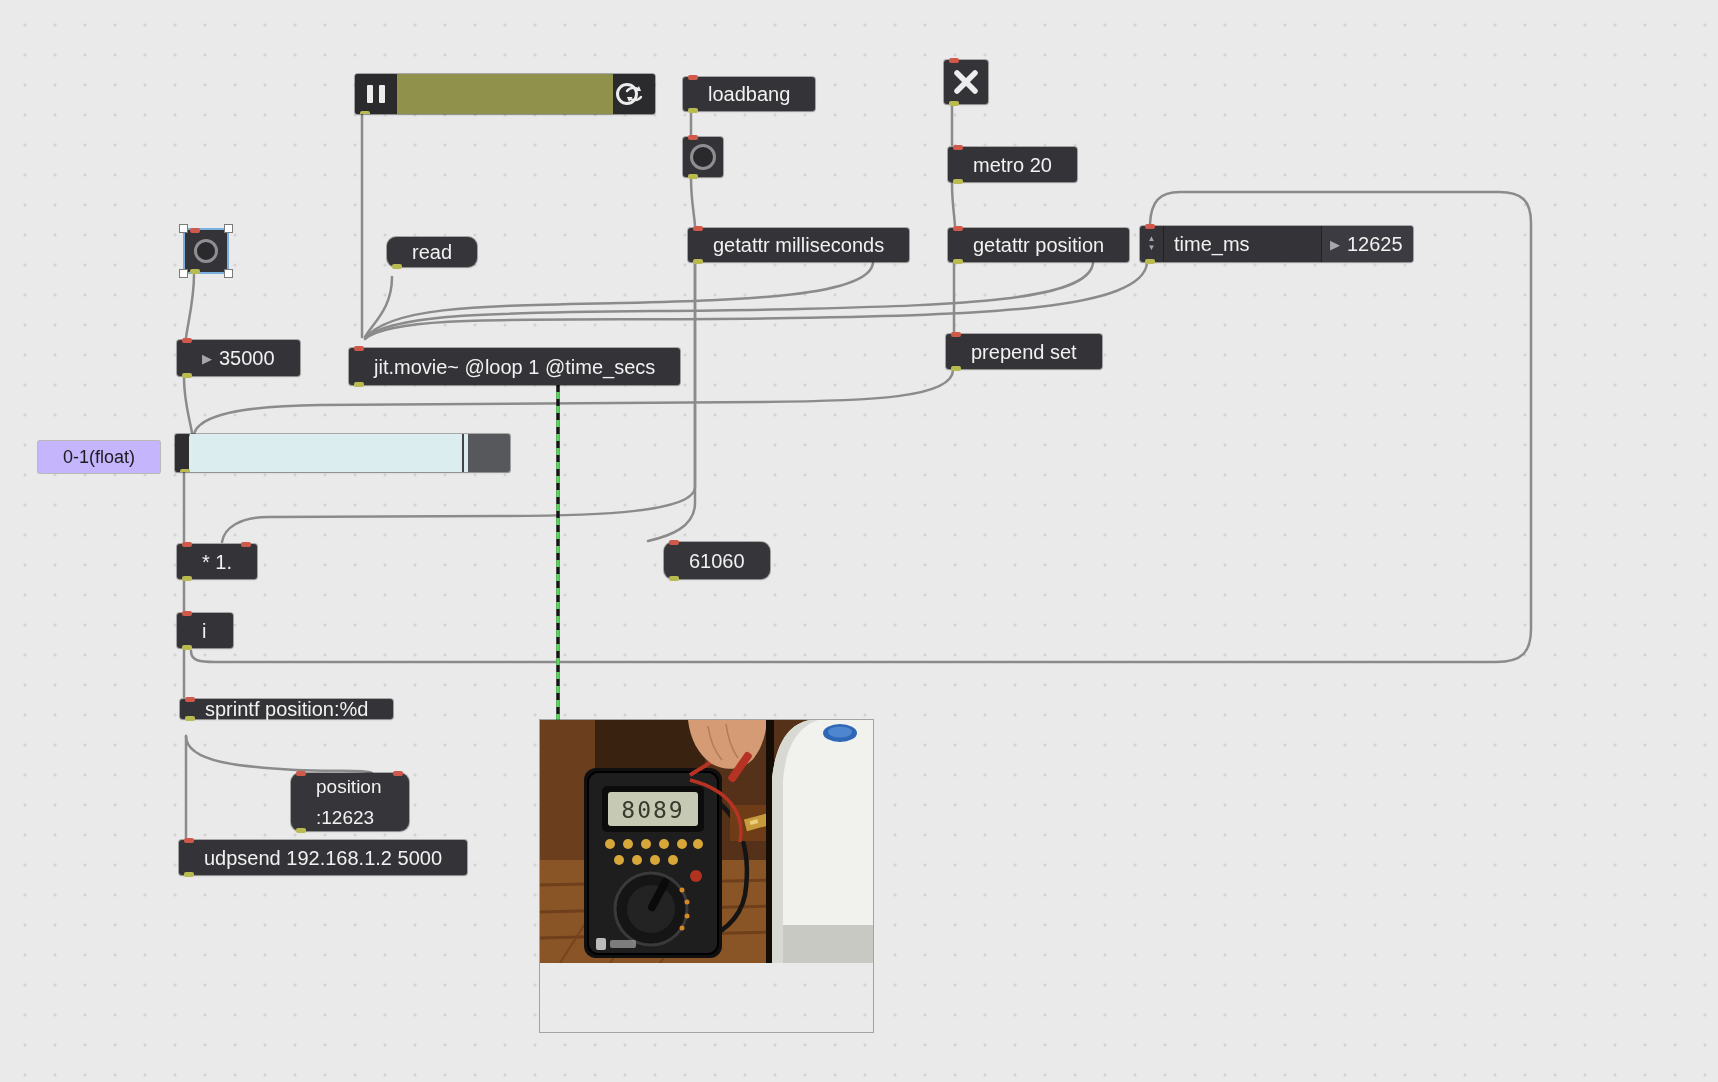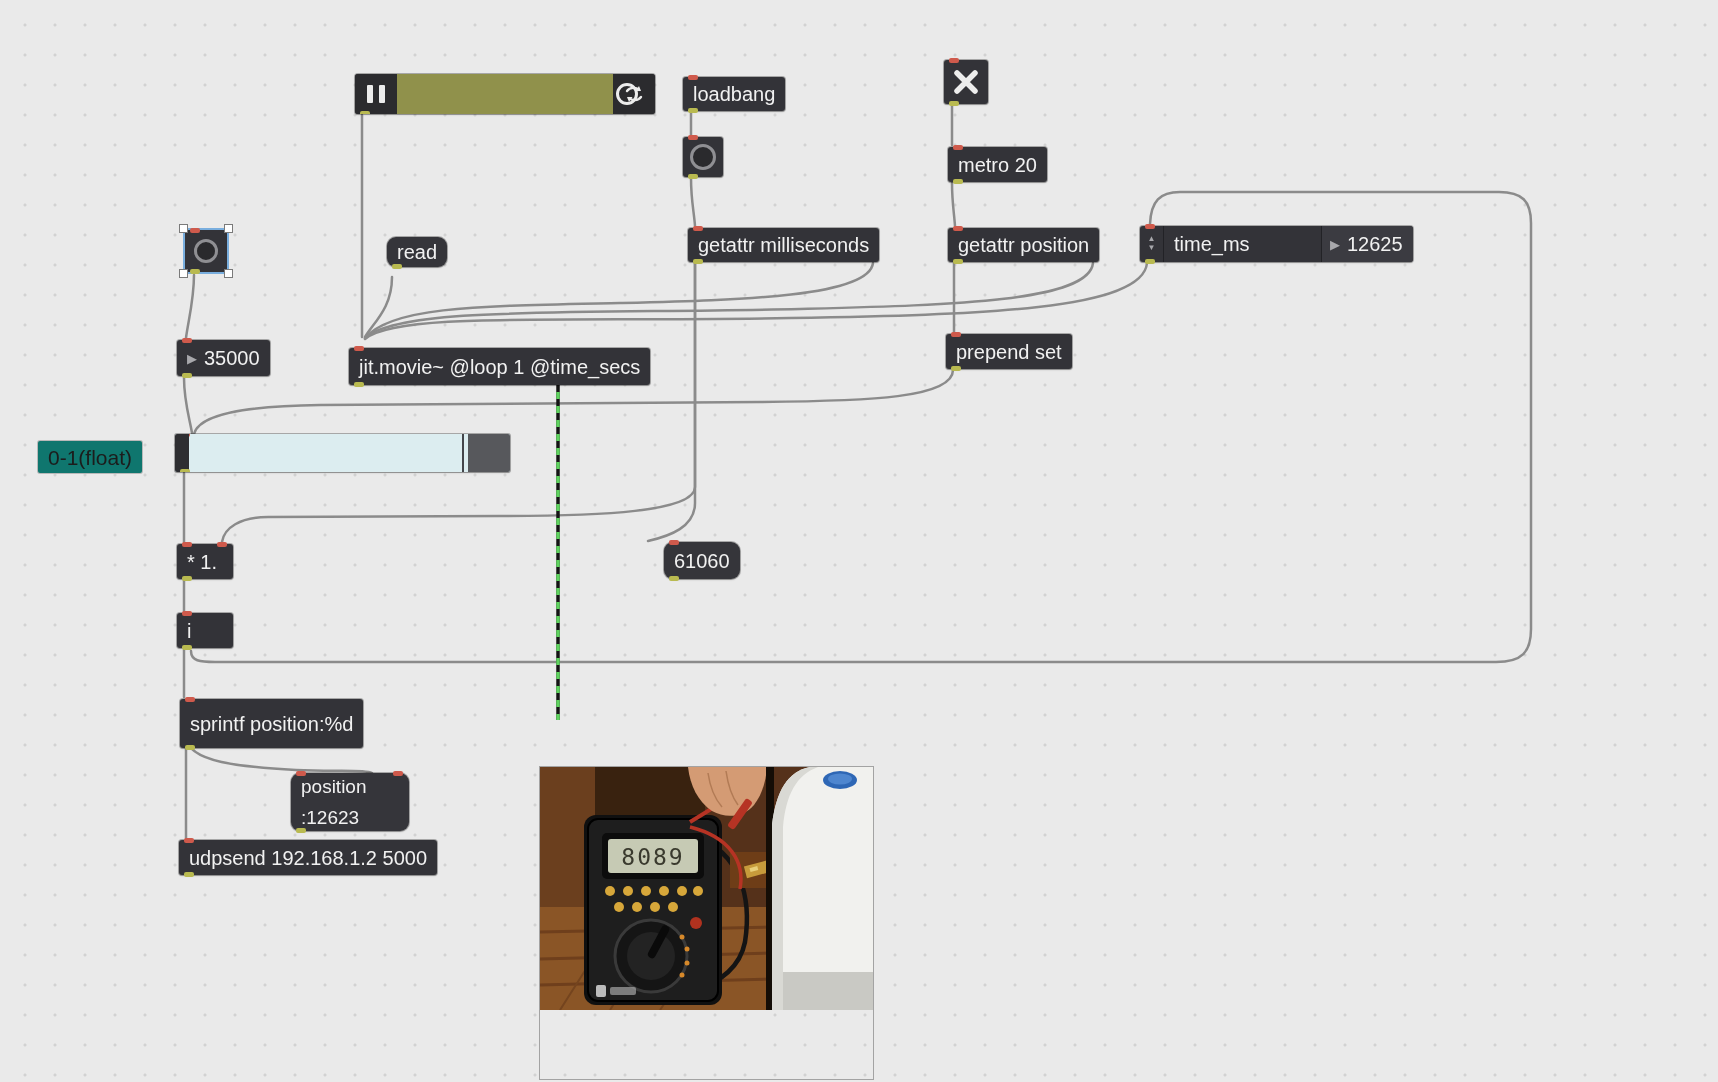--- a/index.html
+++ b/index.html
@@ -17,21 +17,21 @@
     background-position: 10px 10px;
     z-index:0;
   }
   svg.cords { position:absolute; left:0; top:0; z-index:2; pointer-events:none; }
 
   .box {
     position:absolute; z-index:3;
     background:#333338; color:#f1f1f1;
     font-size:20px; line-height:1;
     display:flex; align-items:center;
-    padding:0 10px; border-radius:3px;
+    padding:0 25px; border-radius:3px;
     box-shadow:0 0 0 1px rgba(0,0,0,.28), 0 1px 2px rgba(0,0,0,.18);
     white-space:nowrap;
   }
   .msg { border-radius:9px; background:#35353a; }
   .io::before {
     content:""; position:absolute; top:-2px; left:5px;
     width:10px; height:5px; border-radius:2px; background:#cf5a4c;
   }
   .io::after {
     content:""; position:absolute; bottom:-2px; left:5px;
@@ -69,25 +69,25 @@
   .sl-cap { position:absolute; left:0; top:0; width:14px; height:100%; background:#2e2e31; }
   .sl-line { position:absolute; left:287px; top:0; width:2px; height:100%; background:#43454a; }
   .sl-handle { position:absolute; left:293px; top:0; width:42px; height:100%; background:#57585c; }
 
   
   .attrui { left:1140px; top:226px; width:273px; height:36px; padding:0; }
   .att-spin { width:24px; height:100%; display:flex; flex-direction:column; align-items:center; justify-content:center; border-right:1px solid #222226; color:#a8a8ac; font-size:8px; line-height:1.1; }
   .att-label { flex:1; padding:0 10px; }
   .att-val { width:92px; height:100%; background:#3b3b41; border-left:1px solid #222226; display:flex; align-items:center; padding:0 8px; border-radius:0 3px 3px 0; }
 
-  .comment { background:#0f766e; color:#1c1c1c; box-shadow:0 0 0 1px #b9b9b9; border-radius:2px; font-size:21px; }
+  .comment { background:#c4b5fd; color:#1c1c1c; box-shadow:0 0 0 1px #b9b9b9; border-radius:2px; font-size:18px; }
 
   .msg2 { flex-direction:column; align-items:flex-start; justify-content:center; gap:12px; }
 
-  .video { position:absolute; left:540px; top:720px; width:333px; height:312px; z-index:3; box-shadow:0 0 0 1px rgba(0,0,0,.3);margin-top:47px; }
+  .video { position:absolute; left:540px; top:720px; width:333px; height:312px; z-index:3; box-shadow:0 0 0 1px rgba(0,0,0,.3); }
 </style>
 </head>
 <body>
 
 <div class="grid"></div>
 
 <svg class="cords" width="1718" height="1082">
   <g fill="none" stroke="#8b8b8b" stroke-width="2.5" stroke-linecap="round" stroke-linejoin="round">
     <path d="M 362 115 C 362 200 362 280 362 337"></path>
     <path d="M 392 277 C 392 308 374 322 365 337"></path>
@@ -212,21 +212,21 @@
 </div>
 
 <div class="box msg io" style="left:624px; top:542px; height:37px;margin-left:40px;">
   <span>61060</span>
 </div>
 
 <div class="box io" style="left:177px; top:613px; height:35px; min-width:56px;">
   <span>i</span>
 </div>
 
-<div class="box io" style="left:180px; top:699px; height:49px;">
+<div class="box io" style="left:180px; top:699px; height:20px;">
   <span>sprintf position:%d</span>
 </div>
 
 <div class="box msg msg2 io" style="left:291px; top:773px; width:118px; height:58px; font-size:19px;">
   <span>position</span>
   <span>:12623</span>
   <i class="in2"></i>
 </div>
 
 <div class="box io" style="left:179px; top:840px; height:35px;">

